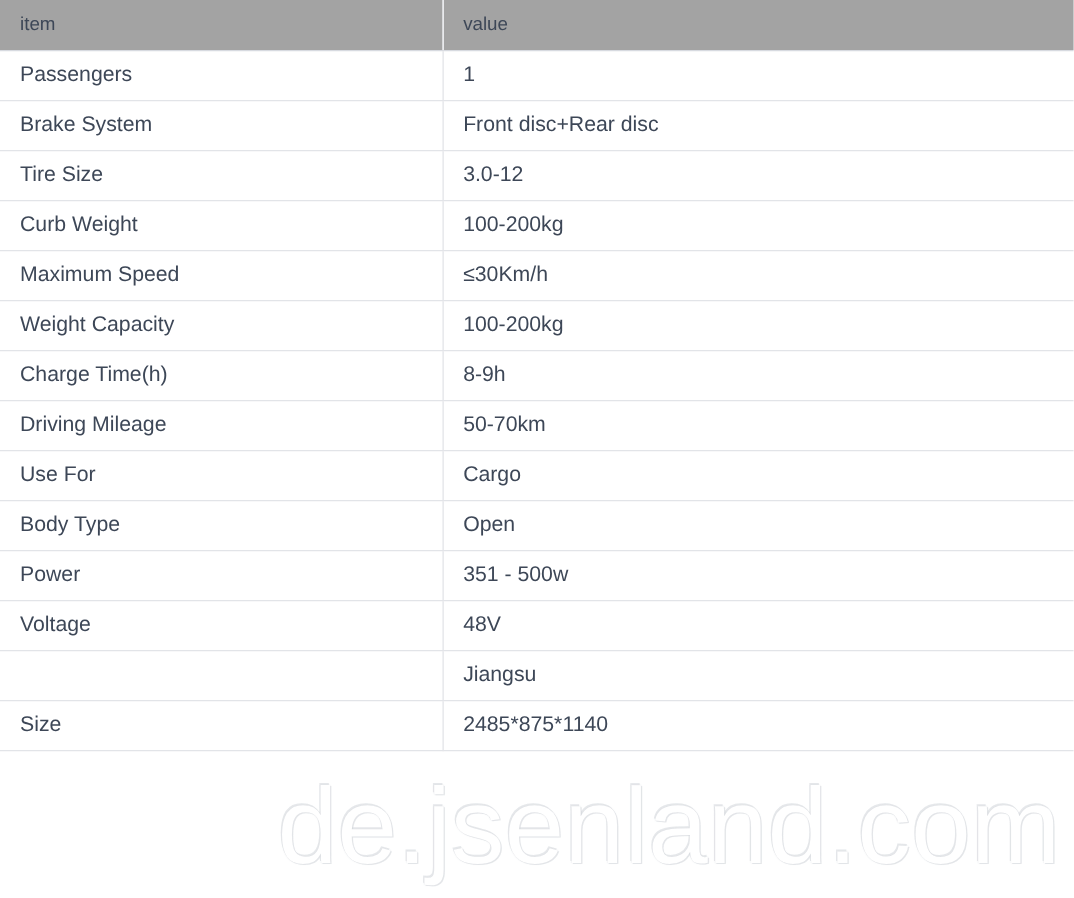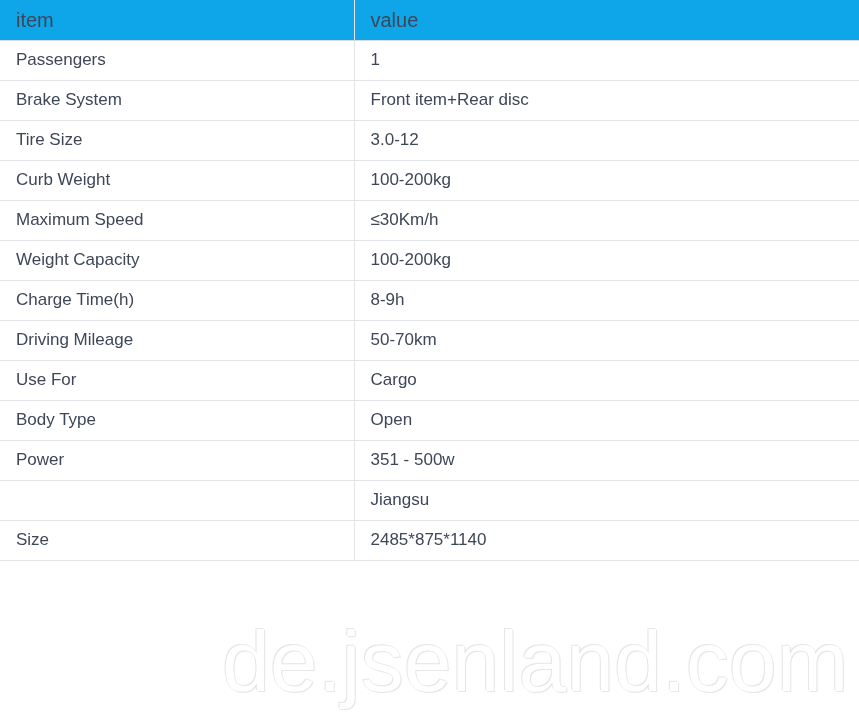--- a/index.html
+++ b/index.html
@@ -51,24 +51,24 @@
     white-space: nowrap;
     overflow: hidden;
   }
 
   table.spec-table td.value-cell,
   table.spec-table th.value-head {
     border-right: none;
   }
 
   table.spec-table thead th {
-    background: #0ea5e9;
+    background: #a3a3a3;
     border-bottom: 1px solid #d7dae0;
     color: #3d4757;
-    font-size: 20px;
+    font-size: 15px;
   }
 
   table.spec-table tbody tr:last-child th,
   table.spec-table tbody tr:last-child td {
     border-bottom: 1px solid #e2e4e8;
   }
 
   
   #watermark {
     position: absolute;
@@ -114,21 +114,21 @@
       </tr>
     </thead>
     <tbody id="spec-body">
 
     <tr>
           <td class="item-cell">Passengers</td>
           <td class="value-cell">1</td>
         </tr>
         <tr>
           <td class="item-cell">Brake System</td>
-          <td class="value-cell">Front item+Rear disc</td>
+          <td class="value-cell">Front disc+Rear disc</td>
         </tr>
         <tr>
           <td class="item-cell">Tire Size</td>
           <td class="value-cell">3.0-12</td>
         </tr>
         <tr>
           <td class="item-cell">Curb Weight</td>
           <td class="value-cell">100-200kg</td>
         </tr>
         <tr>
@@ -153,20 +153,24 @@
         </tr>
         <tr>
           <td class="item-cell">Body Type</td>
           <td class="value-cell">Open</td>
         </tr>
         <tr>
           <td class="item-cell">Power</td>
           <td class="value-cell">351 - 500w</td>
         </tr>
         <tr>
+          <td class="item-cell">Voltage</td>
+          <td class="value-cell">48V</td>
+        </tr>
+        <tr>
           <td class="item-cell"></td>
           <td class="value-cell">Jiangsu</td>
         </tr>
         <tr>
           <td class="item-cell">Size</td>
           <td class="value-cell">2485*875*1140</td>
         </tr>
       </tbody>
   </table>
 

